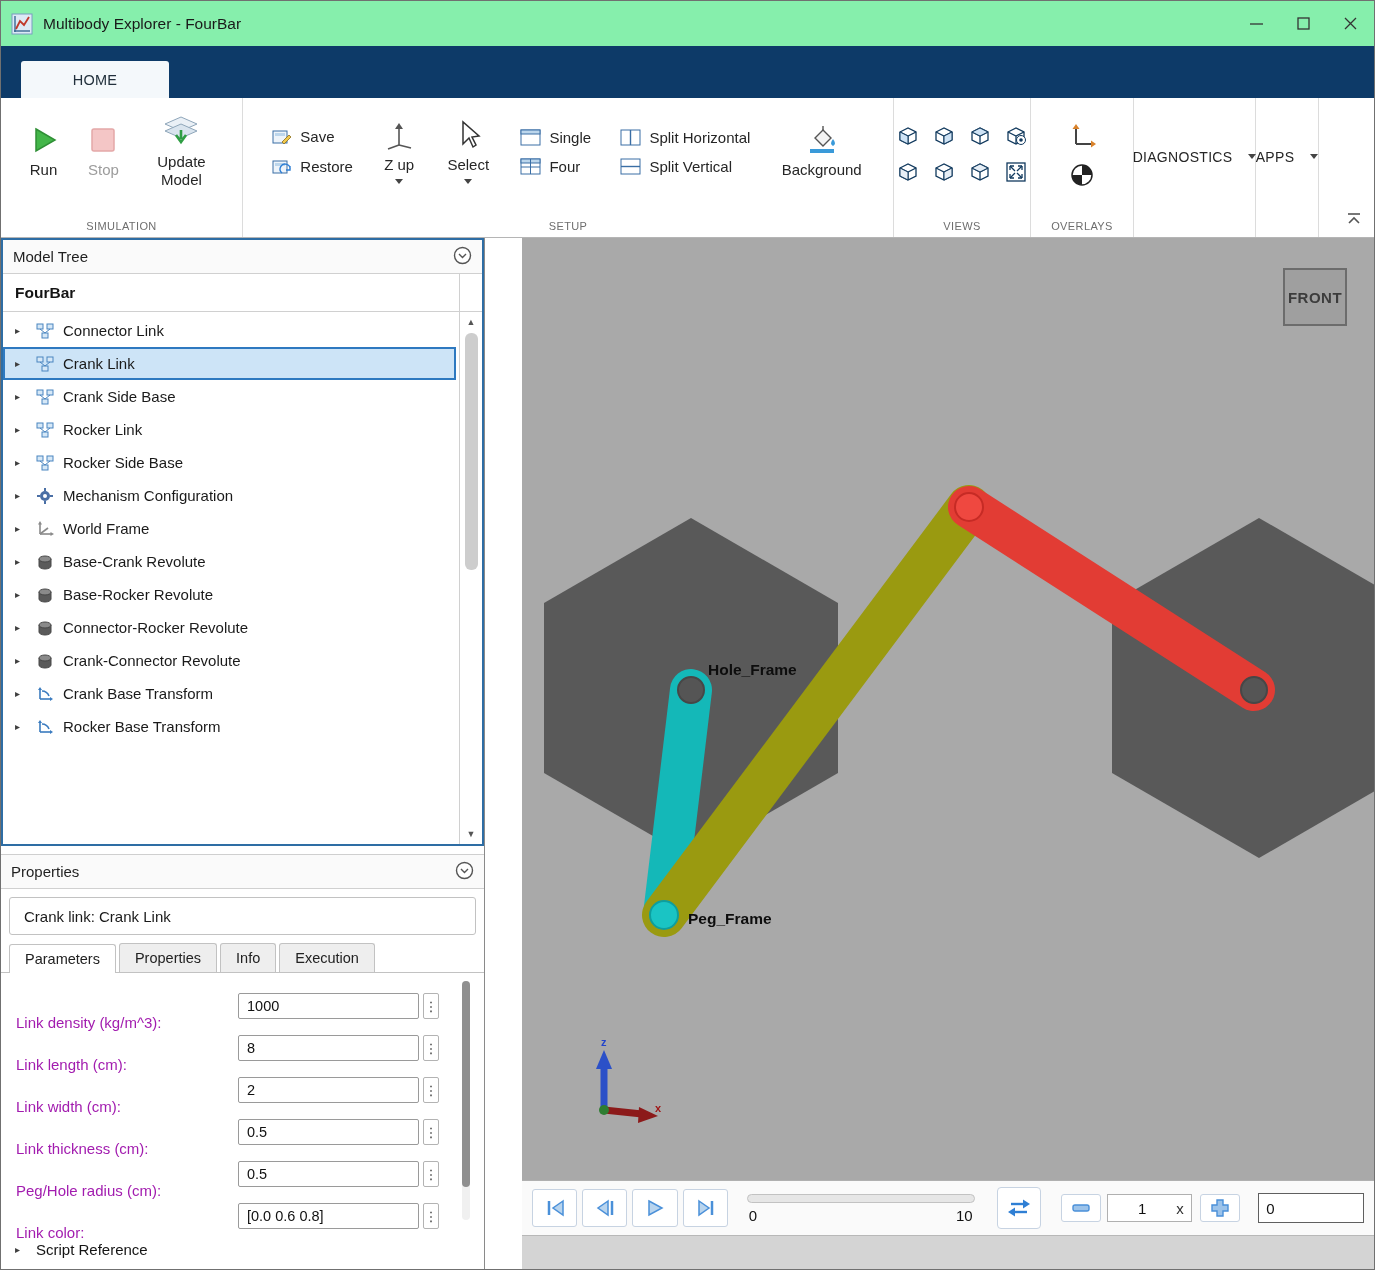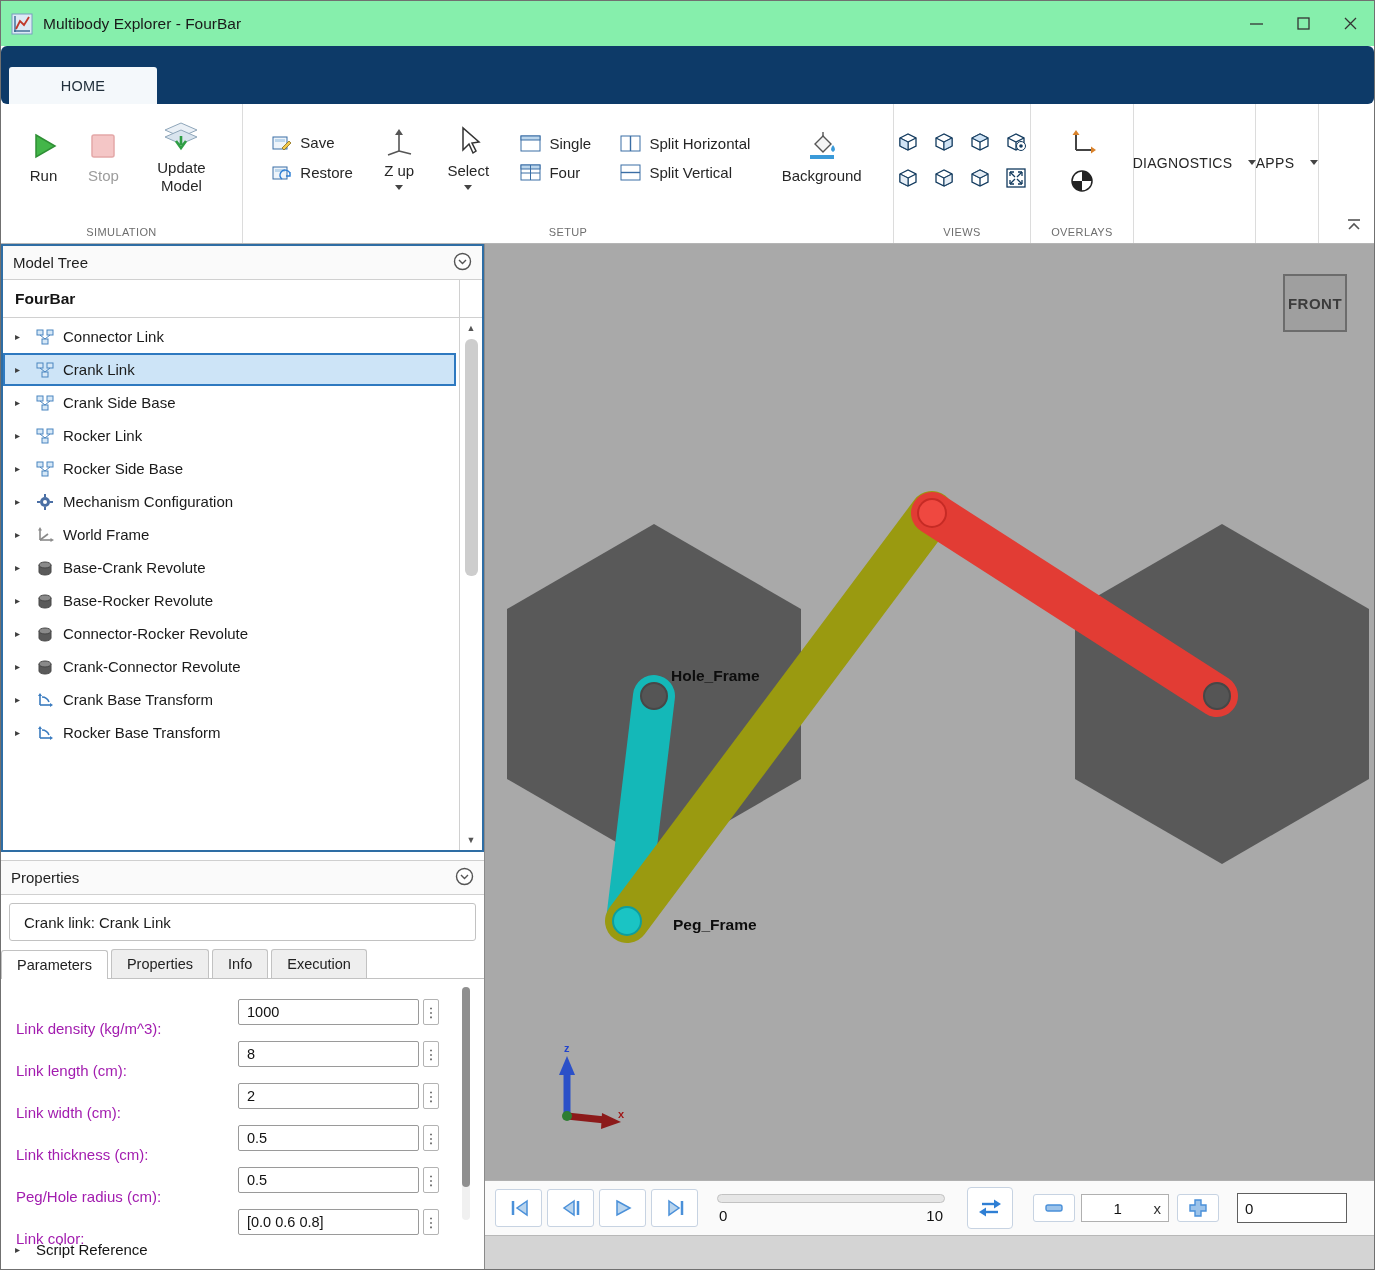--- a/index.html
+++ b/index.html
@@ -7,21 +7,21 @@
   body { font-family:"Liberation Sans", sans-serif; background:#fff; overflow:hidden; }
   .window { width:1375px; height:1270px; display:flex; flex-direction:column; border:1px solid #707070; background:#fff; }
 
   
   .titlebar { height:45px; background:#86efac; display:flex; align-items:center; padding-left:10px; flex:0 0 auto; }
   .title-text { font-size:15.5px; color:#1a1a1a; margin-left:10px; }
   .win-controls { margin-left:auto; display:flex; height:100%; }
   .win-btn { width:47px; height:100%; display:flex; align-items:center; justify-content:center; }
 
   
-  .tabstrip { height:58px; background:#0d3a68; display:flex; align-items:flex-end; padding-left:8px; flex:0 0 auto;border-radius:6px; }
+  .tabstrip { height:52px; background:#0d3a68; display:flex; align-items:flex-end; padding-left:20px; flex:0 0 auto; }
   .tab-home { width:148px; height:37px; background:#f4f8fb; color:#22303c; font-size:14.5px; display:flex; align-items:center; justify-content:center; border-radius:3px 3px 0 0; letter-spacing:0.3px; }
 
   
   .toolbar { height:140px; background:#ffffff; display:flex; border-bottom:1px solid #b5b5b5; flex:0 0 auto; position:relative; }
   .tool-group { position:relative; border-right:1px solid #dcdcdc; display:flex; flex-direction:column; }
   .group-label { position:absolute; bottom:5px; left:0; width:100%; text-align:center; font-size:11px; color:#6e6e6e; letter-spacing:0.4px; }
   .group-row { flex:1; display:flex; align-items:center; justify-content:space-evenly; padding:4px 4px 36px; }
   .big-btn { display:flex; flex-direction:column; align-items:center; gap:6px; padding:4px 6px; }
   .btn-label { font-size:15px; color:#262626; white-space:nowrap; }
   .btn-label.two-line { white-space:normal; width:66px; text-align:center; line-height:1.15; }
@@ -55,34 +55,34 @@
   .ticon { flex:0 0 auto; }
   .tree-label { font-size:15px; color:#1a1a1a; white-space:nowrap; }
   .tree-scrollbar { width:23px; flex:0 0 auto; border-left:1px solid #d0d0d0; display:flex; flex-direction:column; align-items:center; padding:3px 0; }
   .sb-arrow { font-size:9px; color:#555; line-height:14px; }
   .sb-thumb { width:13px; height:45%; background:#cdcdcd; border-radius:6px; margin-top:4px; }
   .sb-fill { flex:1; }
 
   
   .props-panel { flex:1; margin-top:8px; display:flex; flex-direction:column; min-height:0; border-top:1px solid #cfcfcf; }
   .props-subtitle { margin:8px; height:38px; flex:0 0 auto; border:1px solid #c2c2c2; border-radius:3px; display:flex; align-items:center; padding:0 14px; font-size:15px; color:#1a1a1a; }
-  .props-tabs { display:flex; border-bottom:1px solid #c2c2c2; flex:0 0 auto; }
+  .props-tabs { display:flex; padding-left:8px; border-bottom:1px solid #c2c2c2; flex:0 0 auto; }
   .props-tab { padding:6px 15px; font-size:14.5px; color:#222; background:#eeeeee; border:1px solid #c2c2c2; border-bottom:none; border-radius:3px 3px 0 0; margin-right:3px; position:relative; }
   .props-tab.active { background:#ffffff; top:1px; }
   .props-fields { flex:1; position:relative; padding:12px 0 0 15px; min-height:0; }
   .field-row { display:flex; align-items:center; height:42px; }
   .field-label { width:222px; font-size:15px; color:#a21caf;margin-top:32px; }
   .field-input { width:181px; height:26px; border:1px solid #9a9a9a; border-radius:2px; background:#fff; display:flex; align-items:center; padding:0 8px; font-size:14.5px; color:#111; }
   .kebab-btn { width:16px; height:26px; margin-left:4px; border:1px solid #b3b3b3; border-radius:2px; background:#fff; display:flex; align-items:center; justify-content:center; font-size:13px; color:#333; }
   .props-scrollbar { position:absolute; right:14px; top:8px; bottom:10px; width:8px; background:#f0f0f0; border-radius:4px; }
   .props-scroll-thumb { width:8px; height:86%; background:#8f8f8f; border-radius:4px; }
   .script-ref { margin-top:auto; flex:0 0 auto; display:flex; align-items:center; gap:9px; padding:11px 14px; font-size:15px; color:#141414; }
 
   
-  .right-col { flex:1; display:flex; flex-direction:column; border-left:1px solid #8a8a8a; min-width:0; }
+  .right-col { flex:1; display:flex; flex-direction:column; border-left:1px solid #8a8a8a; min-width:0;padding-left:37px; }
   .viewport { flex:1; position:relative; overflow:hidden; background:#a9a9a9; }
   .vp-svg { position:absolute; left:0; top:0; }
   .front-badge { position:absolute; top:30px; right:27px; width:64px; height:58px; background:#9f9f9f; border:2px solid #6c6c6c; color:#3c3c3c; font-size:15px; font-weight:bold; display:flex; align-items:center; justify-content:center; letter-spacing:0.5px; }
   .vp-label { position:absolute; font-size:15.5px; font-weight:bold; color:#0d0d0d; white-space:nowrap; }
   .axis-label { position:absolute; font-size:11px; font-weight:bold; }
   .axis-label.z { color:#2244cc; }
   .axis-label.x { color:#a01818; }
 
   
   .playback { height:55px; flex:0 0 auto; background:#fafafa; border-top:1px solid #b0b0b0; display:flex; align-items:center; padding:0 10px; }
@@ -637,21 +637,21 @@
           <g>
             <line x1="82" y1="872" x2="82" y2="830" stroke="#2b50c8" stroke-width="7"></line>
             <path d="M82 812 L74 831 L90 831 Z" fill="#2b50c8"></path>
             <line x1="82" y1="872" x2="120" y2="876" stroke="#8c1a1a" stroke-width="7"></line>
             <path d="M136 878 L117 869 L116 885 Z" fill="#8c1a1a"></path>
             <circle cx="82" cy="872" r="5" fill="#2e7d32"></circle>
           </g>
         </svg>
         <div class="front-badge">FRONT</div>
         <div class="vp-label" style="left:186px; top:423px;">Hole_Frame</div>
-        <div class="vp-label" style="left:188px; top:672px;">Peg_Frame</div>
+        <div class="vp-label" style="left:166px; top:672px;">Peg_Frame</div>
         <div class="axis-label z" style="left:79px; top:798px;">z</div>
         <div class="axis-label x" style="left:133px; top:864px;">x</div>
       </div>
 
       <div class="playback">
         <div class="pb-btn">
           <svg width="24" height="20">
               <line x1="6" y1="3" x2="6" y2="17" stroke="#4a90d9" stroke-width="2.5"></line>
               <path d="M20 3 L10 10 L20 17 Z" fill="#b8d4ee" stroke="#4a90d9" stroke-width="1.5"></path>
             </svg>

